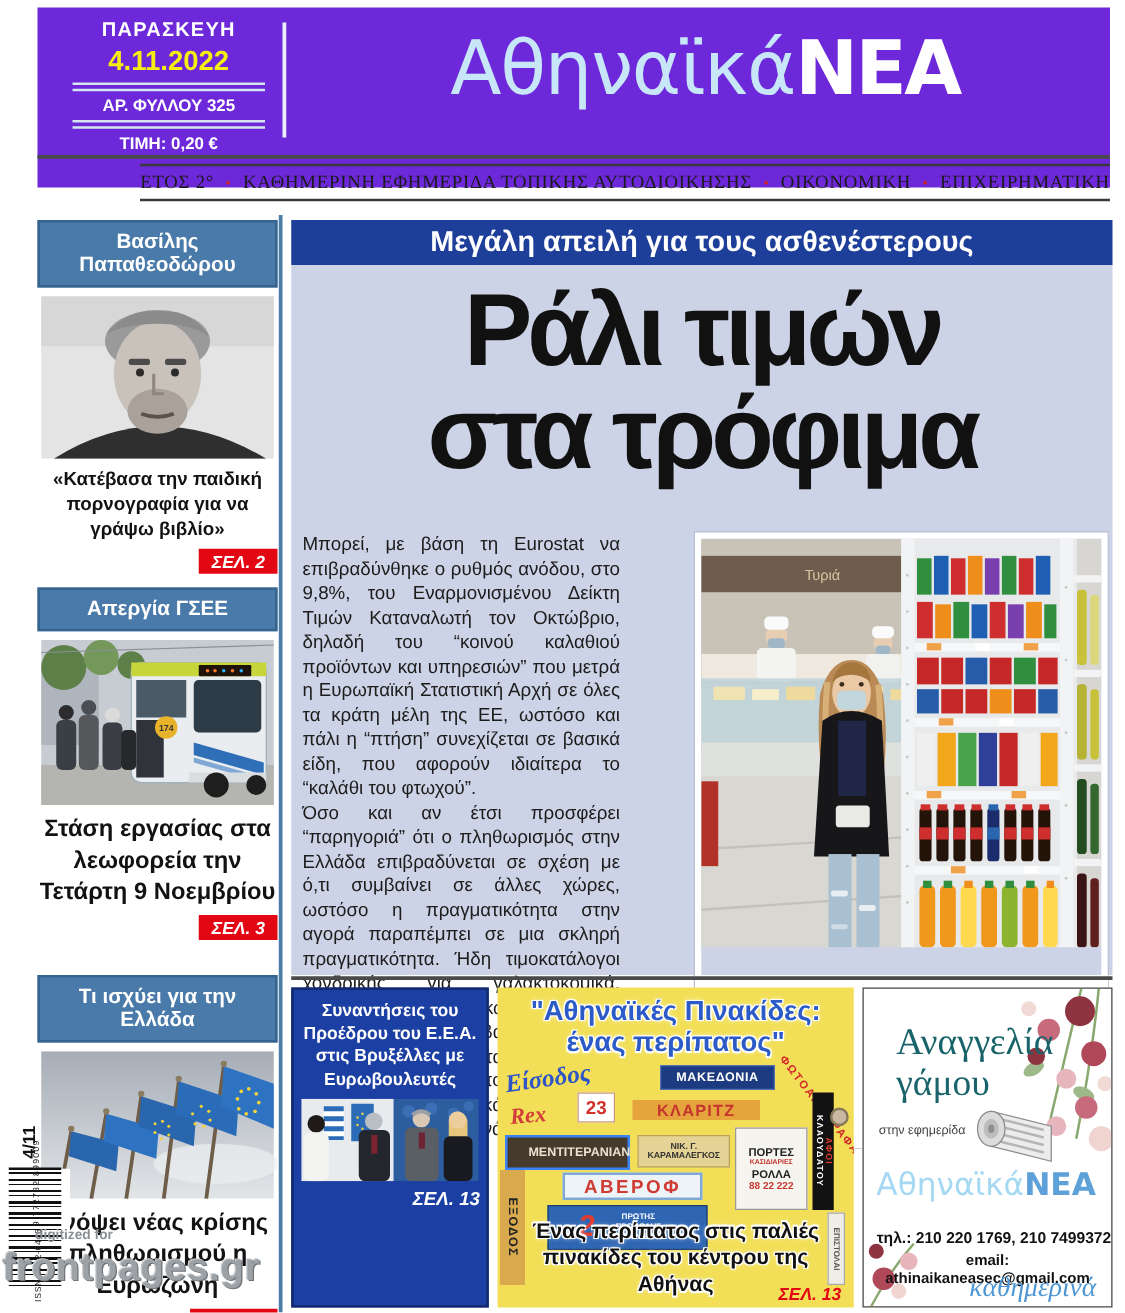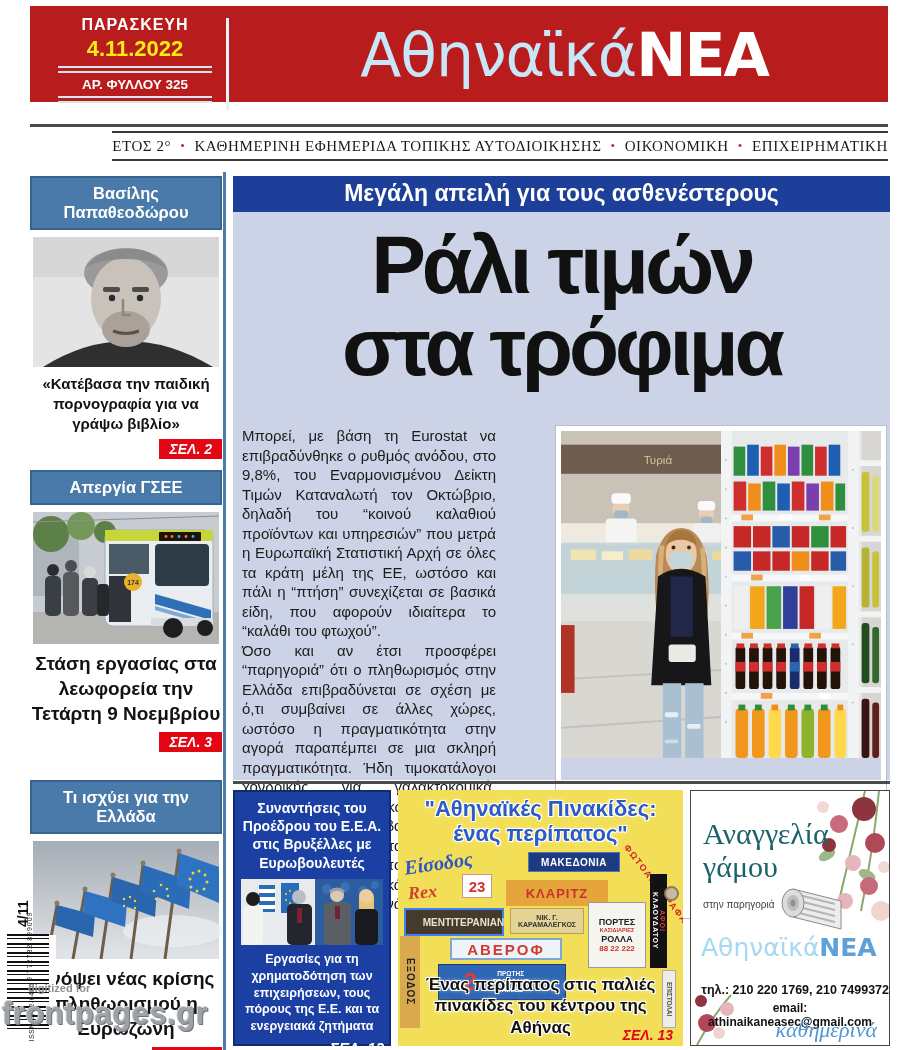--- a/index.html
+++ b/index.html
@@ -2,21 +2,21 @@
 <html><head>
 <meta charset="utf-8">
 <style>
   * { margin:0; padding:0; box-sizing:border-box; }
   html,body { background:#fff; }
   body { width:900px; height:1050px; position:relative; overflow:hidden;
          font-family:"Liberation Sans", sans-serif; }
   .abs { position:absolute; }
 
   
-  .masthead { left:30px; top:6px; width:858px; height:96px; background:#b91c1c; }
+  .masthead { left:30px; top:6px; width:858px; height:144px; background:#6d28d9; }
   .masthead-rule { left:30px; top:124px; width:858px; height:3px; background:#4a4a4a; }
   .infobox { position:absolute; left:26px; top:10px; width:158px; text-align:center; color:#fff; }
   .infobox .day { font-size:16px; font-weight:bold; letter-spacing:1px; }
   .infobox .date { font-size:22px; font-weight:bold; color:#f7ec13; margin-top:2px; }
   .infobox .sep { height:7px; border-top:2px solid #d6e6f1; border-bottom:2px solid #d6e6f1; margin:4px 2px; }
   .infobox .issue, .infobox .price { font-size:13.5px; font-weight:bold; }
   .masthead .vdiv { position:absolute; left:196px; top:12px; height:92px; width:3px; background:#e8f2f8; }
   .logo { position:absolute; left:220px; right:10px; top:14px; text-align:center; white-space:nowrap; }
   .logo-light { font-family:"DejaVu Sans", sans-serif; font-size:60px; color:#c7e6f8; letter-spacing:-1px; }
   .logo-bold { font-family:"DejaVu Sans", sans-serif; font-size:60px; font-weight:bold; color:#ffffff; letter-spacing:-2px; }
@@ -65,37 +65,37 @@
                  color:#2c5bc7; font-weight:bold; font-size:22px; line-height:1.15; }
   .signs-caption { position:absolute; top:184px; left:4px; right:4px; text-align:center; z-index:6;
                    color:#111; font-weight:bold; font-size:17px; line-height:1.25; }
   .signs-page { position:absolute; right:10px; bottom:3px; color:#e30613; font-weight:bold; font-style:italic; font-size:14px; z-index:7; }
   .sg { position:absolute; display:flex; align-items:center; justify-content:center; font-weight:bold; text-align:center; }
   .sg-eisodos { left:6px; top:62px; font-family:"Liberation Serif",serif; font-style:italic; font-size:20px; color:#2d55c8; transform:rotate(-8deg); }
   .sg-rex { left:10px; top:92px; font-family:"Liberation Serif",serif; font-style:italic; font-size:18px; color:#d14038; transform:rotate(-5deg); }
   .sg-23 { left:64px; top:84px; width:30px; height:24px; background:#fff; border:1px solid #c98; color:#d3322c; font-size:15px; }
   .sg-makedonia { left:130px; top:62px; width:92px; height:20px; background:#1c3b80; border:1px solid #5272b5; color:#fff; font-size:10px; letter-spacing:0.5px; }
   .sg-foto { left:236px; top:58px; width:84px; color:#d3262a; font-size:9px; letter-spacing:1.5px; transform:rotate(52deg); transform-origin:left top; }
-  .sg-klaritz { left:108px; top:90px; width:102px; height:26px; background:#e6a43d; color:#c6342e; font-size:13px; letter-spacing:1px; }
+  .sg-klaritz { left:108px; top:90px; width:102px; height:16px; background:#e6a43d; color:#c6342e; font-size:13px; letter-spacing:1px; }
   .sg-menti { left:6px; top:118px; width:100px; height:28px; background:#453a2c; border:2px solid #3b82f6; color:#e9e2ce; font-size:10px;padding-left:19px; }
   .sg-karam { left:112px; top:118px; width:74px; height:26px; background:#e5d395; border:1px solid #b8a25a; color:#333; font-size:7px; }
   .sg-portes { left:190px; top:112px; width:58px; height:66px; background:#f6f4ee; border:1px solid #999; flex-direction:column; line-height:1.15; }
   .sg-portes .b1 { color:#222; font-size:9px; } .sg-portes .r1 { color:#c6342e; font-size:5.5px; }
   .sg-portes .b2 { color:#222; font-size:9px; } .sg-portes .r2 { color:#c6342e; font-size:8px; }
   .sg-afoi { left:252px; top:84px; width:17px; height:94px; background:#121212; writing-mode:vertical-rl; flex-direction:column; }
   .sg-afoi .a { color:#e23b30; font-size:7px; letter-spacing:1px; } .sg-afoi .k { color:#fff; font-size:7px; letter-spacing:1px; }
   .sg-averof { left:52px; top:148px; width:112px; height:22px; background:#eef3f8; border:2px solid #7fa8d4; color:#cf3b33; font-size:15px; letter-spacing:2px; }
   .sg-cinema { left:40px; top:174px; width:128px; height:36px; background:#2f66b3; border:1px solid #1d3e70; gap:4px; }
   .sg-cinema .n { color:#e23b30; font-size:24px; font-style:italic; } .sg-cinema .t { color:#fff; font-size:6.5px; width:62px; line-height:1.2; }
   .sg-exodos { left:2px; top:146px; width:20px; height:92px; background:#d9a94e; writing-mode:vertical-rl; color:#222; font-size:10px; letter-spacing:1px; }
   .sg-epistolai { left:264px; top:180px; width:14px; height:58px; background:#efede6; border:1px solid #aaa; writing-mode:vertical-rl; color:#555; font-size:6.5px; }
   .sg-roundel { left:266px; top:96px; width:15px; height:15px; border-radius:50%; background:#c9b9a2; border:2px solid #8a7a5c; }
 
   .box-ad { width:200px; height:256px; background:#fff; border:1px solid #444; position:relative; overflow:hidden; }
-  .ad-title { position:absolute; left:12px; top:26px; font-family:"Liberation Serif",serif; font-size:30px; line-height:1.1; color:#19646a; z-index:2; }
+  .ad-title { position:absolute; left:26px; top:26px; font-family:"Liberation Serif",serif; font-size:30px; line-height:1.1; color:#19646a; z-index:2; }
   .ad-leadin { position:absolute; left:12px; top:108px; font-size:10px; color:#444; z-index:2; }
   .ad-logo { position:absolute; left:10px; top:142px; white-space:nowrap; z-index:2; }
   .ad-logo .l { font-family:"DejaVu Sans",sans-serif; font-size:25px; color:#a5d8f2; }
   .ad-logo .b { font-family:"DejaVu Sans",sans-serif; font-size:25px; font-weight:bold; color:#5ea0d8; }
   .ad-phone { position:absolute; left:0; right:0; top:192px; text-align:right; font-size:12.5px; font-weight:bold; color:#111; z-index:2; }
   .ad-email { position:absolute; left:0; right:0; top:210px; text-align:center; font-size:12px; font-weight:bold; color:#111; z-index:2; }
   .ad-freq { position:absolute; right:12px; top:226px; font-family:"Liberation Serif",serif; font-style:italic; font-size:22px; color:#4f97d4; z-index:2; }
   .ad-flowers-tr { position:absolute; right:0; top:0; z-index:1; line-height:0; }
   .ad-flowers-bl { position:absolute; left:0; bottom:0; z-index:1; line-height:0; }
   .ad-roll { position:absolute; left:84px; top:86px; z-index:2; line-height:0; }
@@ -497,21 +497,20 @@
             </g>
           <circle cx="96" cy="16" r="7" fill="#d9c9b4"></circle>
             <path d="M89 13 Q96 7 103 13" stroke="#9aa0a6" stroke-width="3" fill="none"></path>
             <rect x="83" y="23" width="27" height="43" rx="5" fill="#5a5f66"></rect>
             <rect x="94" y="27" width="5" height="13" fill="#6e2433"></rect>
           <rect x="118" y="12" width="15" height="30" rx="6" fill="#e6c57c"></rect>
             <circle cx="125" cy="17" r="7" fill="#eccd9b"></circle>
             <rect x="114" y="30" width="23" height="36" rx="5" fill="#191a20"></rect>
         </svg>
       </div>
-      <div class="s">Εργασίες για τη χρηματοδότηση των επιχειρήσεων, τους πόρους της Ε.Ε. και τα ενεργειακά ζητήματα</div>
       <div class="p">ΣΕΛ. 13</div>
     </section>
 
     <section class="box-signs">
       <div class="signs-title outline-w">
         <span>"Αθηναϊκές Πινακίδες:</span><br>
         <span>ένας περίπατος"</span>
       </div>
       <div>
         <div class="sg sg-eisodos">Είσοδος</div>
@@ -579,21 +578,21 @@
           <path d="M24 18 L60 27 M24 24 L60 33 M24 30 L60 39 M24 36 L60 45" stroke="#b5b5b5" stroke-width="2"></path>
           <ellipse cx="18" cy="26" rx="11" ry="14" fill="#dcdcdc" stroke="#8a8a8a"></ellipse>
           <ellipse cx="18" cy="26" rx="6" ry="8" fill="#bdbdbd"></ellipse>
           <ellipse cx="18" cy="26" rx="2.5" ry="3.5" fill="#8f8f8f"></ellipse>
         </svg>
       </div>
       <div class="ad-title">
         <span>Αναγγελία</span><br>
         <span>γάμου</span>
       </div>
-      <div class="ad-leadin">στην παρηγοριά</div>
+      <div class="ad-leadin">στην εφημερίδα</div>
       <div class="ad-logo">
         <span class="l">Αθηναϊκά</span><span class="b">ΝΕΑ</span>
       </div>
       <div class="ad-phone">τηλ.: 210 220 1769, 210 7499372</div>
       <div class="ad-email">email: athinaikaneasec@gmail.com</div>
       <div class="ad-freq">καθημερινά</div>
     </section>
   </div>
 
   <div class="abs edition">4/11</div>

